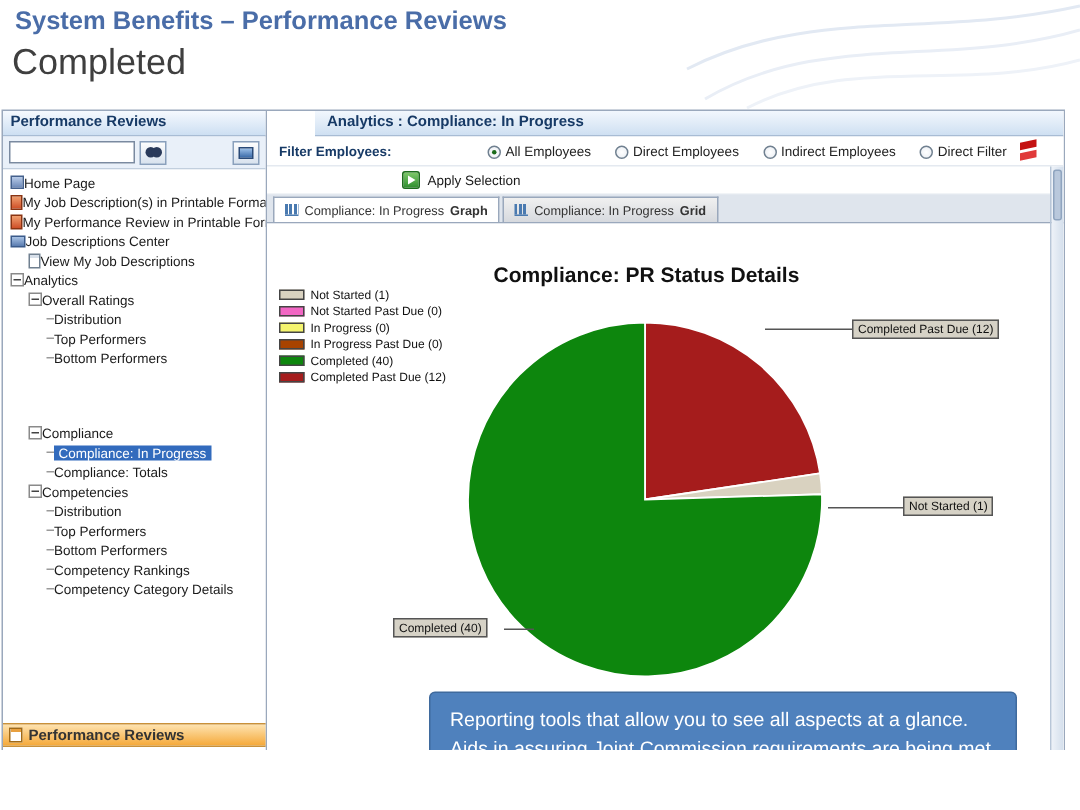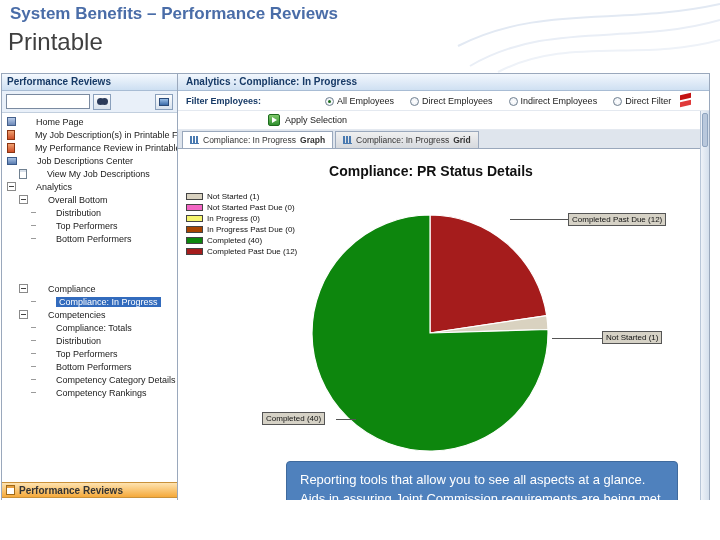--- a/index.html
+++ b/index.html
@@ -23,59 +23,59 @@
   .sb-search { height:22px; flex:none; background:#e9f0f9; border-bottom:1px solid #c2cfde; display:flex; align-items:center; padding:0 4px; gap:3px; }
   .sb-search input { width:84px; height:15px; border:1px solid #7a8aa0; font-size:9px; padding:0 2px; font-family:inherit; }
   .sb-btn { width:18px; height:16px; background:linear-gradient(#fdfdfd,#d8e2ee); border:1px solid #8aa0bc; display:flex; align-items:center; justify-content:center; }
   .sb-btn.right { margin-left:auto; }
   .binoculars { position:relative; width:11px; height:7px; }
   .binoculars::before,.binoculars::after { content:""; position:absolute; top:0; width:7px; height:7px; border-radius:50%; background:#2a3a5a; }
   .binoculars::before { left:0; } .binoculars::after { right:0; }
   .mailglyph { width:10px; height:8px; background:linear-gradient(#9cc0e8,#3a6aa8); border:1px solid #2a4a78; }
 
   .tree { flex:1; background:#fff; padding-top:2px; overflow:hidden; }
-  .tree-item { height:13px; display:flex; align-items:center; gap:20px; font-size:9px; color:#1a1a1a; white-space:nowrap; overflow:hidden; cursor:default;text-align:right; }
+  .tree-item { height:13px; display:flex; align-items:center; gap:0; font-size:9px; color:#1a1a1a; white-space:nowrap; overflow:hidden; cursor:default;text-align:right; }
   .tree-item.bold { font-weight:bold; }
   .tree-item.selected .tree-label { background:#326bbd; color:#fff; padding:0 3px; }
   .tree-icon { flex:none; display:inline-block; }
   .icon-home { width:9px; height:9px; background:linear-gradient(#b8cbe8,#6d89b8); border:1px solid #44608c; }
   .icon-doc-red { width:8px; height:10px; background:linear-gradient(#f0a070,#cf4f28); border:1px solid #8a3412; }
   .icon-folder { width:10px; height:8px; background:linear-gradient(#a8c2e4,#5a7cb0); border:1px solid #3a5a8a; }
   .icon-doc { width:8px; height:10px; background:#fff; border:1px solid #708090; box-shadow:inset 0 2px 0 #d8e0ea; }
   .icon-expander { width:9px; height:9px; background:#fff; border:1px solid #8a8a8a; position:relative; }
   .icon-expander::after { content:""; position:absolute; left:1px; right:1px; top:3px; height:1px; background:#444; }
   .icon-leaf { width:5px; height:1px; background:#9a9a9a; }
 
   .sb-footer { height:16px; flex:none; background:linear-gradient(#fee3b0,#f5a93a); border-top:1px solid #c9913a; border-bottom:1px solid #c9913a; font-size:10px; font-weight:bold; color:#333; display:flex; align-items:center; gap:4px; padding-left:4px; }
   .icon-clipboard { width:9px; height:10px; background:#fff; border:1px solid #a06a18; box-shadow:inset 0 2px 0 #e8a040; flex:none; }
   .sb-after { height:40px; flex:none; background:#fff; }
 
   
   .main { flex:1; display:flex; flex-direction:column; position:relative; background:#fff; overflow:hidden; }
-  .main-header { height:17px; flex:none; background:linear-gradient(#f2f7fd,#cfe0f2); border-bottom:1px solid #a8bcd4; font-size:10px; font-weight:bold; color:#173a66; line-height:16px; padding-left:8px; }
+  .main-header { height:17px; flex:none; background:linear-gradient(#f2f7fd,#cfe0f2); border-bottom:1px solid #a8bcd4; font-size:10px; font-weight:bold; color:#173a66; line-height:16px; padding-left:8px;margin-left:32px; }
   .filter-row { height:20px; flex:none; display:flex; align-items:center; padding-left:8px; font-size:9px; border-bottom:1px solid #e4e9f0; position:relative; background:#fff; }
   .filter-label { font-weight:bold; color:#173a66; }
   .filter-options { display:flex; gap:16px; margin-left:64px; }
   .radio-option { display:flex; align-items:flex-end; gap:3px; color:#222; cursor:default; }
   .radio { width:9px; height:9px; flex:none; border-radius:50%; border:1px solid #708090; background:radial-gradient(#fff,#e8ecf2); position:relative; }
   .radio.checked::after { content:""; position:absolute; left:2px; top:2px; width:3px; height:3px; border-radius:50%; background:#1b6b1b; }
   .app-logo { position:absolute; right:16px; top:2px; width:14px; height:15px; }
   .app-logo::before { content:""; position:absolute; left:1px; top:1px; width:11px; height:5px; background:#c41212; transform:skewY(-12deg); }
   .app-logo::after { content:""; position:absolute; left:1px; top:8px; width:11px; height:5px; background:#e03a3a; transform:skewY(-12deg); }
   .apply-row { height:19px; flex:none; display:flex; align-items:center; gap:5px; padding-left:90px; font-size:9px; color:#1a1a1a; border-bottom:1px solid #e4e9f0; }
   .apply-icon { width:12px; height:12px; flex:none; background:linear-gradient(#7ec86a,#2f8f2f); border:1px solid #1c6b1c; border-radius:2px; position:relative; }
   .apply-icon::after { content:""; position:absolute; left:3px; top:2px; border-left:5px solid #fff; border-top:3px solid transparent; border-bottom:3px solid transparent; }
   .tab-row { height:19px; flex:none; background:#dfe5ed; border-bottom:1px solid #9aa8bc; display:flex; align-items:flex-end; padding-left:4px; gap:2px; }
   .tab { height:17px; display:flex; align-items:center; gap:4px; font-size:8.5px; padding:0 7px; border:1px solid #9aa8bc; border-bottom:none; background:linear-gradient(#f0f0f0,#d6d9de); color:#333; cursor:default; white-space:nowrap; }
   .tab.active { background:#fff; }
   .tab-icon { width:9px; height:8px; flex:none; background:repeating-linear-gradient(90deg,#4a7ab0 0 2px, transparent 2px 3px); border-bottom:1px solid #4a7ab0; }
   .tab-view { font-weight:bold;text-align:right; }
 
   .chart-area { flex:1; position:relative; background:#fff; }
-  .chart-title { position:absolute; top:14px; left:0; width:506px; text-align:center; font-size:14px; font-weight:bold; color:#111; }
+  .chart-title { position:absolute; top:26px; left:0; width:506px; text-align:center; font-size:14px; font-weight:bold; color:#111; }
   .legend { position:absolute; left:8px; top:42px; }
   .legend-row { display:flex; align-items:center; gap:4px; height:11px; }
   .legend-swatch { width:17px; height:7px; flex:none; border:1px solid #444; }
   .legend-label { font-size:8px; color:#111; white-space:nowrap; }
   .pie-wrap { position:absolute; left:130px; top:62px; }
   .callout { position:absolute; background:#d6d2c6; border:1px solid #555; font-size:8px; padding:1px 3px; color:#111; white-space:nowrap; }
   .callout-line { position:absolute; height:1px; background:#555; }
   .co-1 { left:390px; top:64px; }  .cl-1 { left:332px; top:70px; width:58px; }
   .co-2 { left:424px; top:182px; } .cl-2 { left:374px; top:189px; width:50px; }
   .co-3 { left:84px; top:263px; }  .cl-3 { left:158px; top:270px; width:20px; }
@@ -91,21 +91,21 @@
 
 <div class="slide">
 
   <svg class="swirls" width="340" height="74" viewBox="0 0 340 74">
     <path d="M340,4 C240,26 160,4 78,46" stroke="#e2e9f3" stroke-width="2" fill="none"></path>
     <path d="M340,20 C250,46 168,20 90,66" stroke="#e9eef6" stroke-width="2" fill="none"></path>
     <path d="M340,40 C260,62 188,36 118,72" stroke="#eef2f8" stroke-width="2" fill="none"></path>
   </svg>
 
   <div class="slide-title">System Benefits – Performance Reviews</div>
-  <div class="slide-subtitle">Printable</div>
+  <div class="slide-subtitle">Completed</div>
 
   <div class="app">
 
     <div class="sidebar">
       <div class="sb-header">Performance Reviews</div>
       <div class="sb-search">
         <input type="text" value="" style="">
         <span class="sb-btn">
             <span class="binoculars"></span>
           </span>
@@ -133,21 +133,21 @@
           <div class="tree-item" style="padding-left: 17px;">
             <span class="tree-icon icon-doc"></span>
             <span class="tree-label">View My Job Descriptions</span>
           </div>
           <div class="tree-item" style="padding-left: 5px;">
             <span class="tree-icon icon-expander"></span>
             <span class="tree-label">Analytics</span>
           </div>
           <div class="tree-item" style="padding-left: 17px;">
             <span class="tree-icon icon-expander"></span>
-            <span class="tree-label">Overall Bottom</span>
+            <span class="tree-label">Overall Ratings</span>
           </div>
           <div class="tree-item" style="padding-left: 29px;">
             <span class="tree-icon icon-leaf"></span>
             <span class="tree-label">Distribution</span>
           </div>
           <div class="tree-item" style="padding-left: 29px;">
             <span class="tree-icon icon-leaf"></span>
             <span class="tree-label">Top Performers</span>
           </div>
           <div class="tree-item" style="padding-left: 29px;">
@@ -155,47 +155,47 @@
             <span class="tree-label">Bottom Performers</span>
           </div>
           <div class="tree-item" style="padding-left: 17px; margin-top: 37px;">
             <span class="tree-icon icon-expander"></span>
             <span class="tree-label">Compliance</span>
           </div>
           <div class="tree-item selected" style="padding-left: 29px;">
             <span class="tree-icon icon-leaf"></span>
             <span class="tree-label">Compliance: In Progress</span>
           </div>
+          <div class="tree-item" style="padding-left: 29px;">
+            <span class="tree-icon icon-leaf"></span>
+            <span class="tree-label">Compliance: Totals</span>
+          </div>
           <div class="tree-item" style="padding-left: 17px;">
             <span class="tree-icon icon-expander"></span>
             <span class="tree-label">Competencies</span>
           </div>
           <div class="tree-item" style="padding-left: 29px;">
             <span class="tree-icon icon-leaf"></span>
-            <span class="tree-label">Compliance: Totals</span>
-          </div>
-          <div class="tree-item" style="padding-left: 29px;">
-            <span class="tree-icon icon-leaf"></span>
             <span class="tree-label">Distribution</span>
           </div>
           <div class="tree-item" style="padding-left: 29px;">
             <span class="tree-icon icon-leaf"></span>
             <span class="tree-label">Top Performers</span>
           </div>
           <div class="tree-item" style="padding-left: 29px;">
             <span class="tree-icon icon-leaf"></span>
             <span class="tree-label">Bottom Performers</span>
           </div>
           <div class="tree-item" style="padding-left: 29px;">
             <span class="tree-icon icon-leaf"></span>
+            <span class="tree-label">Competency Rankings</span>
+          </div>
+          <div class="tree-item" style="padding-left: 29px;">
+            <span class="tree-icon icon-leaf"></span>
             <span class="tree-label">Competency Category Details</span>
-          </div>
-          <div class="tree-item" style="padding-left: 29px;">
-            <span class="tree-icon icon-leaf"></span>
-            <span class="tree-label">Competency Rankings</span>
           </div>
         </div>
       <div class="sb-footer">
         <span class="icon-clipboard"></span>
         <span>Performance Reviews</span>
       </div>
       <div class="sb-after"></div>
     </div>
 
     <div class="main">

